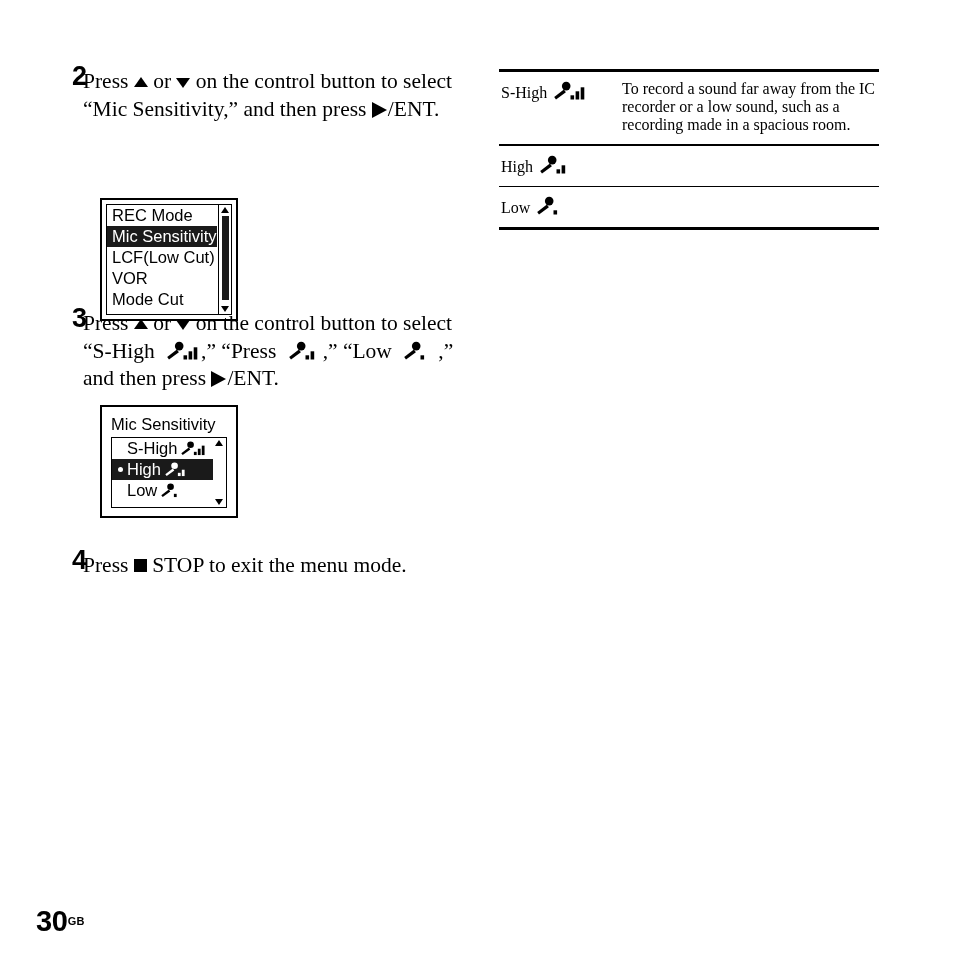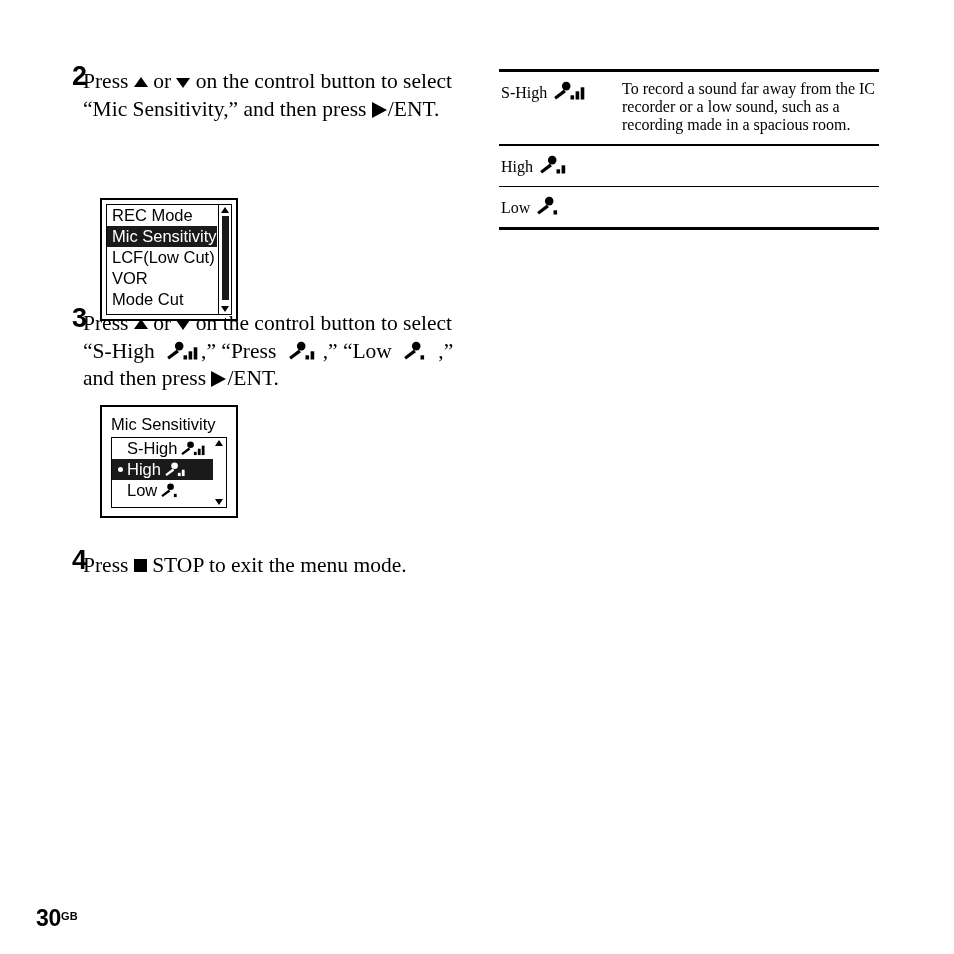--- a/index.html
+++ b/index.html
@@ -187,21 +187,21 @@
   }
 
   
   .page-foot {
     position: absolute;
     left: 36px;
     top: 905px;
     font-family: "Liberation Sans", "DejaVu Sans", sans-serif;
     font-weight: bold;
   }
-  .page-num { font-size: 23px; letter-spacing: -0.3px; }
+  .page-num { font-size: 29px; letter-spacing: -0.3px; }
   .page-sup {
     font-size: 11px;
     vertical-align: super;
     letter-spacing: 0.2px;
   }
 </style>
 </head>
 <body>
 
 <div class="col-left">

